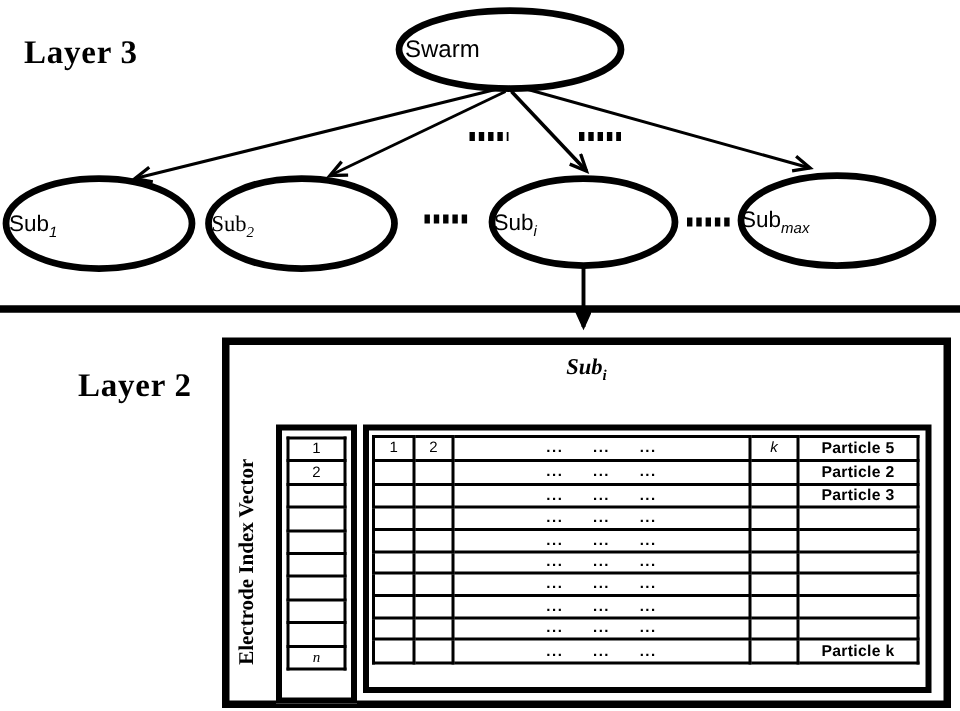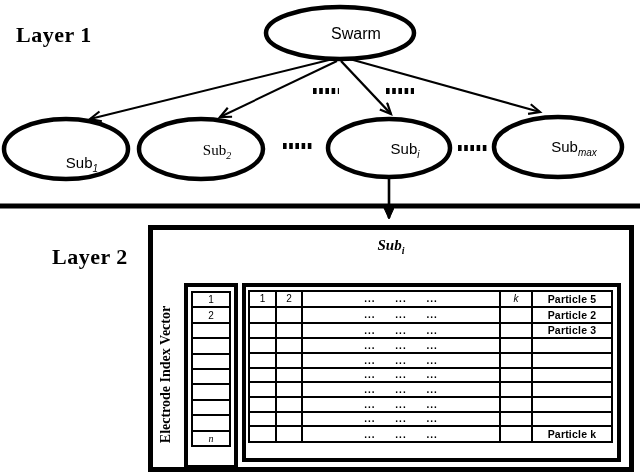--- a/index.html
+++ b/index.html
@@ -7,26 +7,26 @@
     position:relative;width:640px;height:474px;background:#fff;
     font-family:"Liberation Sans",sans-serif;color:#000;overflow:hidden;
   }
   .canvas svg{position:absolute;left:0;top:0;}
   .layer-label{
     position:absolute;font:bold 22px "Liberation Serif",serif;letter-spacing:.5px;
   }
   .l1{left:16px;top:22px;}
   .l2{left:16px;top:244px;margin-left:36px;}
   .node-label{
-    position:absolute;text-align:center;font-size:16px;line-height:18px;margin-left:16px;
+    position:absolute;font-size:16px;line-height:18px;
   }
   .node-label sub{font-style:italic;font-size:10px;line-height:0;}
   .swarm-label{left:270px;top:25px;width:140px;}
   .sub-label{font-size:15px;}
-  .sub1{left:6px;top:154px;width:120px;}
+  .sub1{left:6px;top:141px;width:120px;}
   .sub2{left:141px;top:141px;width:120px;font-family:Liberation Serif, serif;}
   .subi{left:329px;top:140px;width:120px;}
   .submax{left:494px;top:138px;width:128px;}
   .layer2-box{
     position:absolute;left:148px;top:225px;width:486px;height:247px;
     border:5px solid #000;box-sizing:border-box;background:#fff;
   }
   .box-title{
     position:absolute;left:0;top:7px;width:100%;text-align:center;
     font:bold italic 15px "Liberation Serif",serif;
@@ -88,21 +88,21 @@
     <ellipse cx="66" cy="149" rx="62" ry="30" fill="#fff" stroke="#000" stroke-width="4.5"></ellipse>
     <ellipse cx="201" cy="149" rx="62" ry="30" fill="#fff" stroke="#000" stroke-width="4.5"></ellipse>
     <ellipse cx="389" cy="148" rx="61" ry="29" fill="#fff" stroke="#000" stroke-width="4.5"></ellipse>
     <ellipse cx="558" cy="147" rx="64" ry="30" fill="#fff" stroke="#000" stroke-width="4.5"></ellipse>
 
     <line x1="0" y1="206" x2="640" y2="206" stroke="#000" stroke-width="5"></line>
 
     <line x1="389" y1="177" x2="389" y2="218" stroke="#000" stroke-width="2.6" marker-end="url(#arrowF)"></line>
   </svg>
 
-  <div class="layer-label l1">Layer 1</div>
+  <div class="layer-label l1">Layer 3</div>
   <div class="layer-label l2">Layer 2</div>
 
   <div class="node-label swarm-label">Swarm</div>
   <div class="node-label sub-label sub1"><span>Sub</span><sub>1</sub></div>
   <div class="node-label sub-label sub2"><span>Sub</span><sub>2</sub></div>
   <div class="node-label sub-label subi"><span>Sub</span><sub>i</sub></div>
   <div class="node-label sub-label submax"><span>Sub</span><sub>max</sub></div>
 
   <div class="layer2-box">
     <div class="box-title"><span>Sub</span><sub>i</sub></div>

